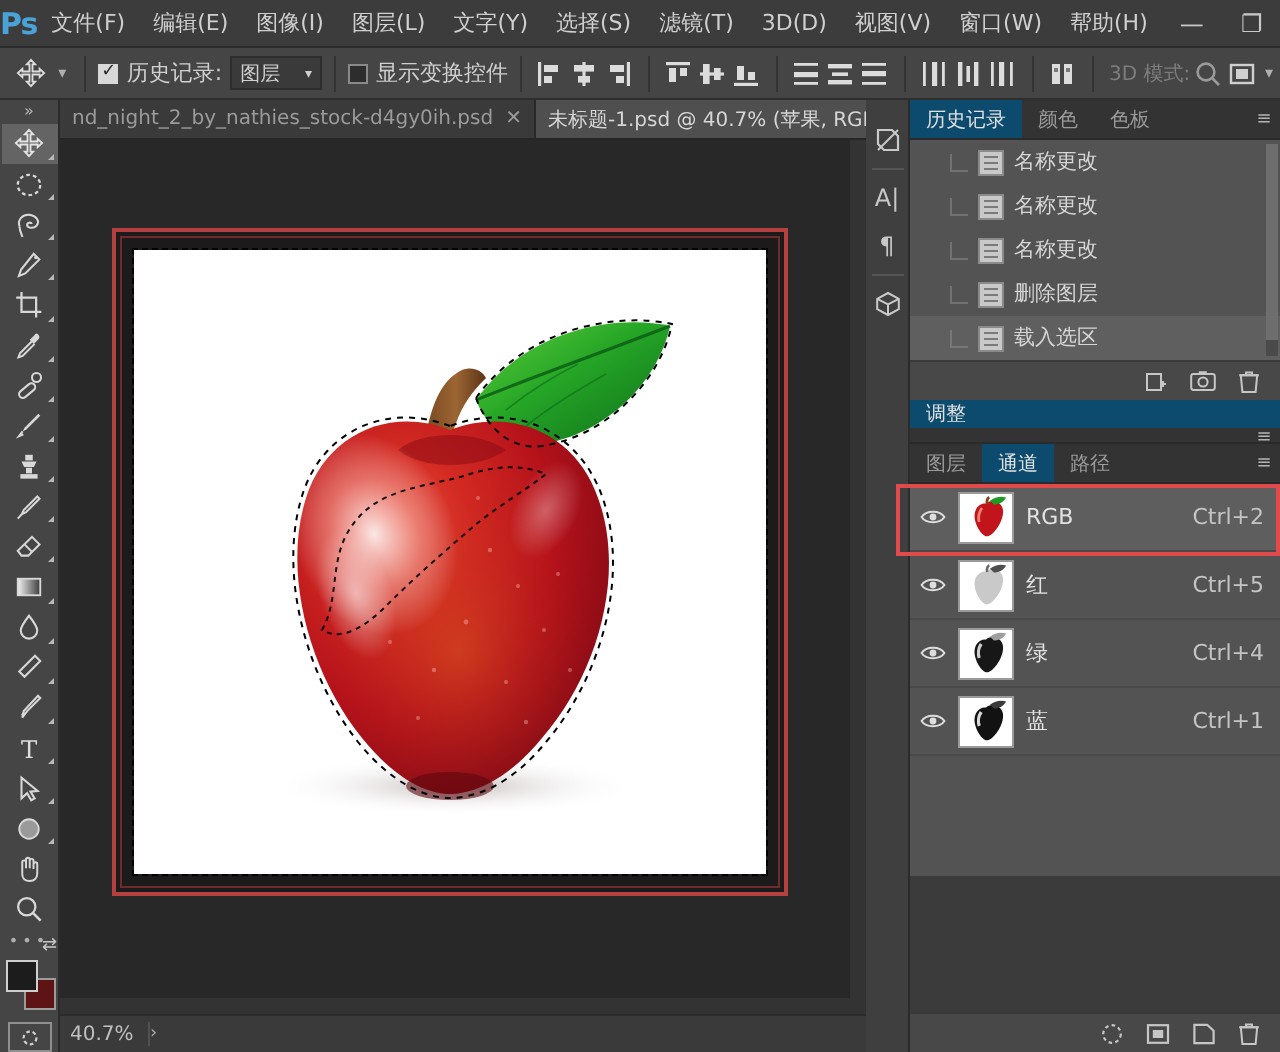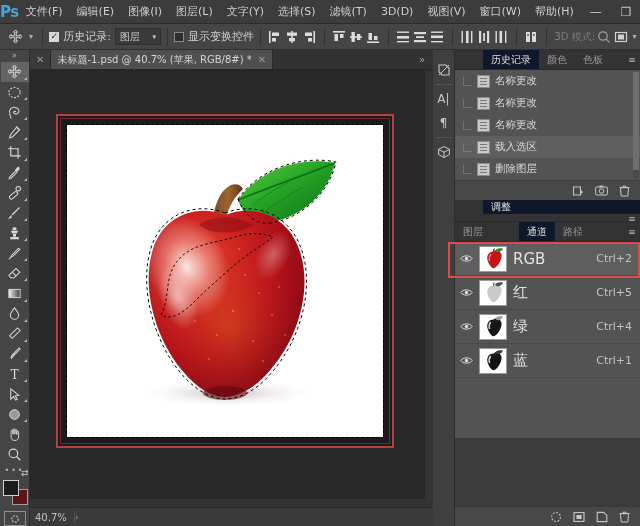--- a/index.html
+++ b/index.html
@@ -170,30 +170,30 @@
     background: #3b3b3b;
   }
   .panel-tabrow {
     height: 20px; background: #333333; display: flex; align-items: stretch;
     border-bottom: 1px solid #2a2a2a; position: relative;
   }
   .ptab {
     padding: 0 8px; display: flex; align-items: center; font-size: 10px;
     color: #9a9a9a; background: #333333;
   }
-  .ptab.active { background: #0f172a; color: #e0e0e0; margin-left: 28px; }
+  .ptab.active { background: #0c4a6e; color: #e0e0e0; }
   .pmenu {
     margin-left: auto; width: 16px; display: flex; align-items: center; justify-content: center;
     color: #b4b4b4; font-size: 9px;
   }
   .panel-body { background: #535353; position: relative; }
 
   .hist-list { position: relative; }
   .hist-row {
-    height: 22px; display: flex; align-items: center; gap: 5px; padding-left: 8px;
+    height: 22px; display: flex; align-items: center; gap: 5px; padding-left: 20px;
     font-size: 10.5px; color: #d6d6d6; position: relative;
   }
   .hist-row.selected { background: #5f5f5f; }
   .hist-snap {
     width: 9px; height: 9px; border: 1px solid #8d8d8d; border-top: none; border-right: none;
     opacity: .55;
   }
   .hist-doc {
     width: 13px; height: 13px; background: #c9c9c9; border: 1px solid #8a8a8a;
     position: relative; flex: none;
@@ -219,21 +219,21 @@
   .chan-row {
     height: 34px; display: flex; align-items: center; gap: 6px; padding: 0 8px 0 4px;
     border-bottom: 1px solid #4a4a4a; background: #535353; position: relative;
   }
   .chan-row.selected { background: #5e5e5e; }
   .eye { width: 14px; display: flex; align-items: center; justify-content: center; color: #d8d8d8; }
   .chan-thumb {
     width: 28px; height: 26px; background: #fff; border: 1px solid #9a9a9a; flex: none;
     overflow: hidden; position: relative;
   }
-  .chan-name { font-size: 15px; color: #e2e2e2; }
+  .chan-name { font-size: 11px; color: #e2e2e2; }
   .chan-key { margin-left: auto; font-size: 11px; color: #c4c4c4; }
   .chan-body { background: #535353; position: relative; }
   .chan-empty { background: #535353; }
 
   .redbox {
     position: absolute; border: 2px solid #e04a4a; pointer-events: none; z-index: 50;
   }
 </style>
 </head>
 <body>
@@ -391,20 +391,21 @@
       <svg width="14" height="14" viewBox="0 0 14 14">
           <rect x="1.5" y="2.5" width="11" height="9" fill="none" stroke="#cfcfcf" stroke-width="1.2"></rect>
           <rect x="4" y="4.5" width="6" height="5" fill="#cfcfcf"></rect>
         </svg>
     </div>
     <div class="opt-caret">▾</div>
   </div>
 
   <div class="tabbar">
     <div class="doc-tab">
+      <span>nd_night_2_by_nathies_stock-d4gy0ih.psd</span>
       <span class="tab-x">✕</span>
     </div>
     <div class="doc-tab active">
       <span>未标题-1.psd @ 40.7% (苹果, RGB/8#) *</span>
       <span class="tab-x">✕</span>
     </div>
     <div class="tab-overflow">»</div>
   </div>
 
   <div class="toolbar">
@@ -698,29 +699,29 @@
       <div class="hist-row">
         <div class="hist-snap"></div>
         <div class="hist-doc"></div>
         <span>名称更改</span>
       </div>
       <div class="hist-row">
         <div class="hist-snap"></div>
         <div class="hist-doc"></div>
         <span>名称更改</span>
       </div>
+      <div class="hist-row">
+        <div class="hist-snap"></div>
+        <div class="hist-doc"></div>
+        <span>删除图层</span>
+      </div>
       <div class="hist-row selected">
         <div class="hist-snap"></div>
         <div class="hist-doc"></div>
         <span>载入选区</span>
-      </div>
-      <div class="hist-row">
-        <div class="hist-snap"></div>
-        <div class="hist-doc"></div>
-        <span>删除图层</span>
       </div>
       <div class="hist-scroll">
         <div class="hist-thumb"></div>
       </div>
     </div>
     <div class="panel-footer">
       <div class="foot-icon">
         <svg width="12" height="12" viewBox="0 0 12 12">
             <rect x="1.5" y="2" width="7" height="8" fill="none" stroke="#c6c6c6" stroke-width="1"></rect>
             <path d="M8 7 h3 M9.5 5.5 v3" stroke="#c6c6c6" stroke-width="1"></path>

